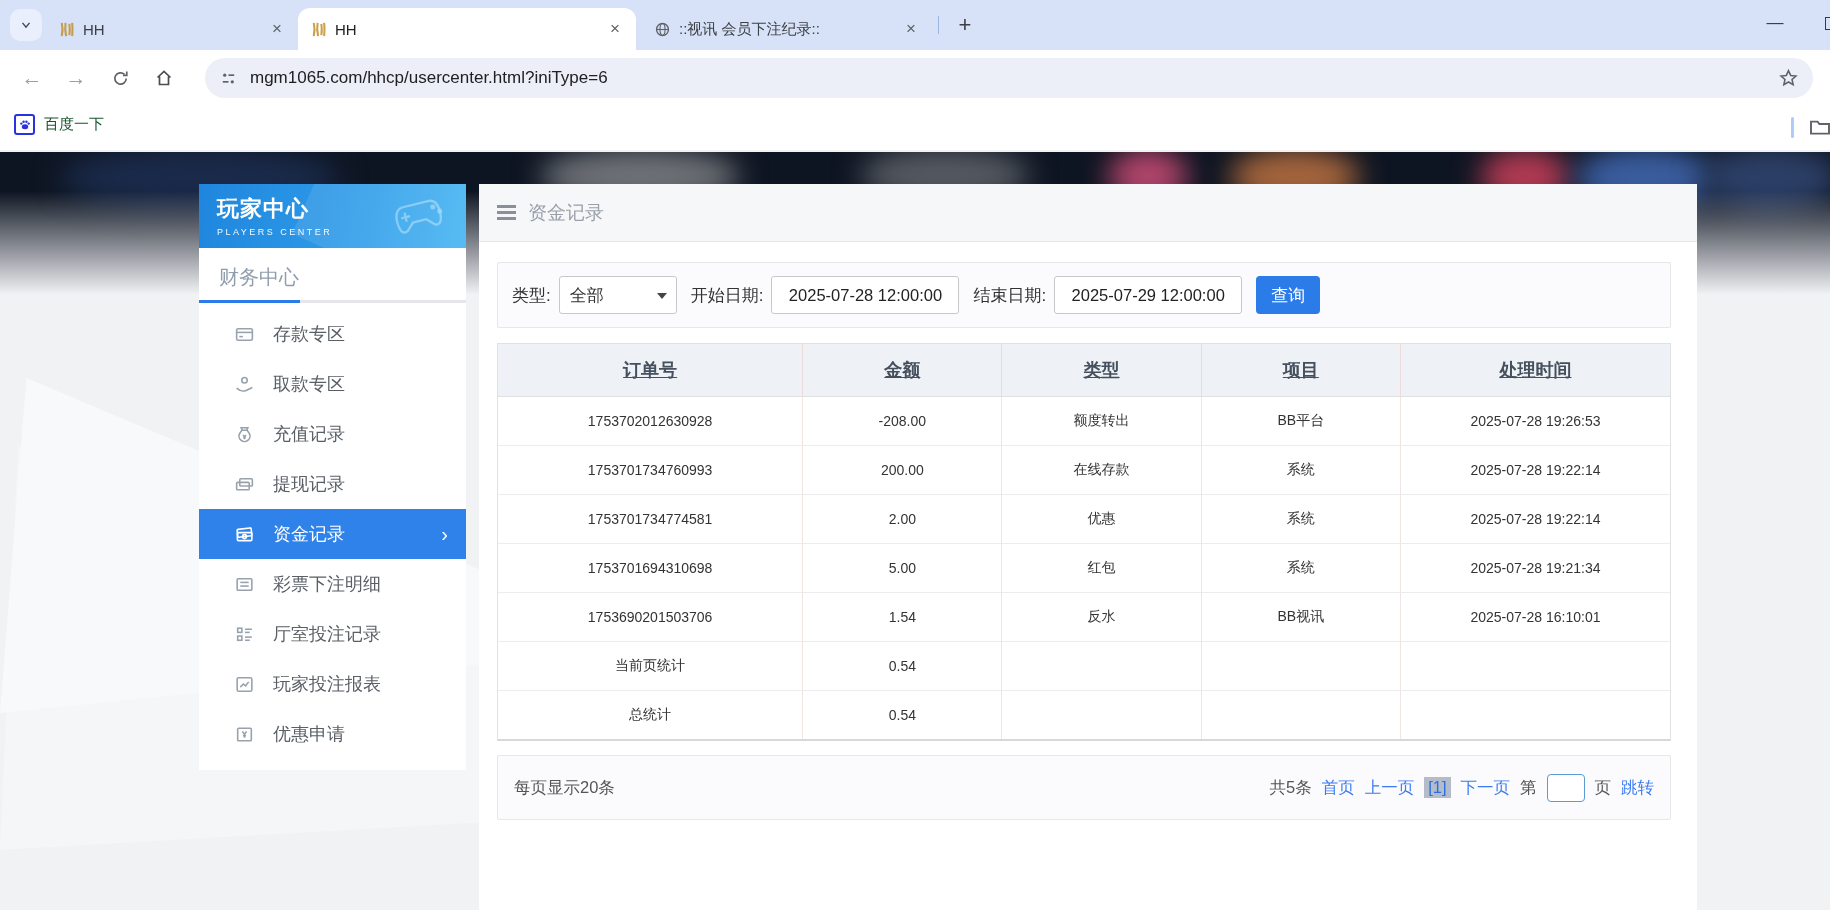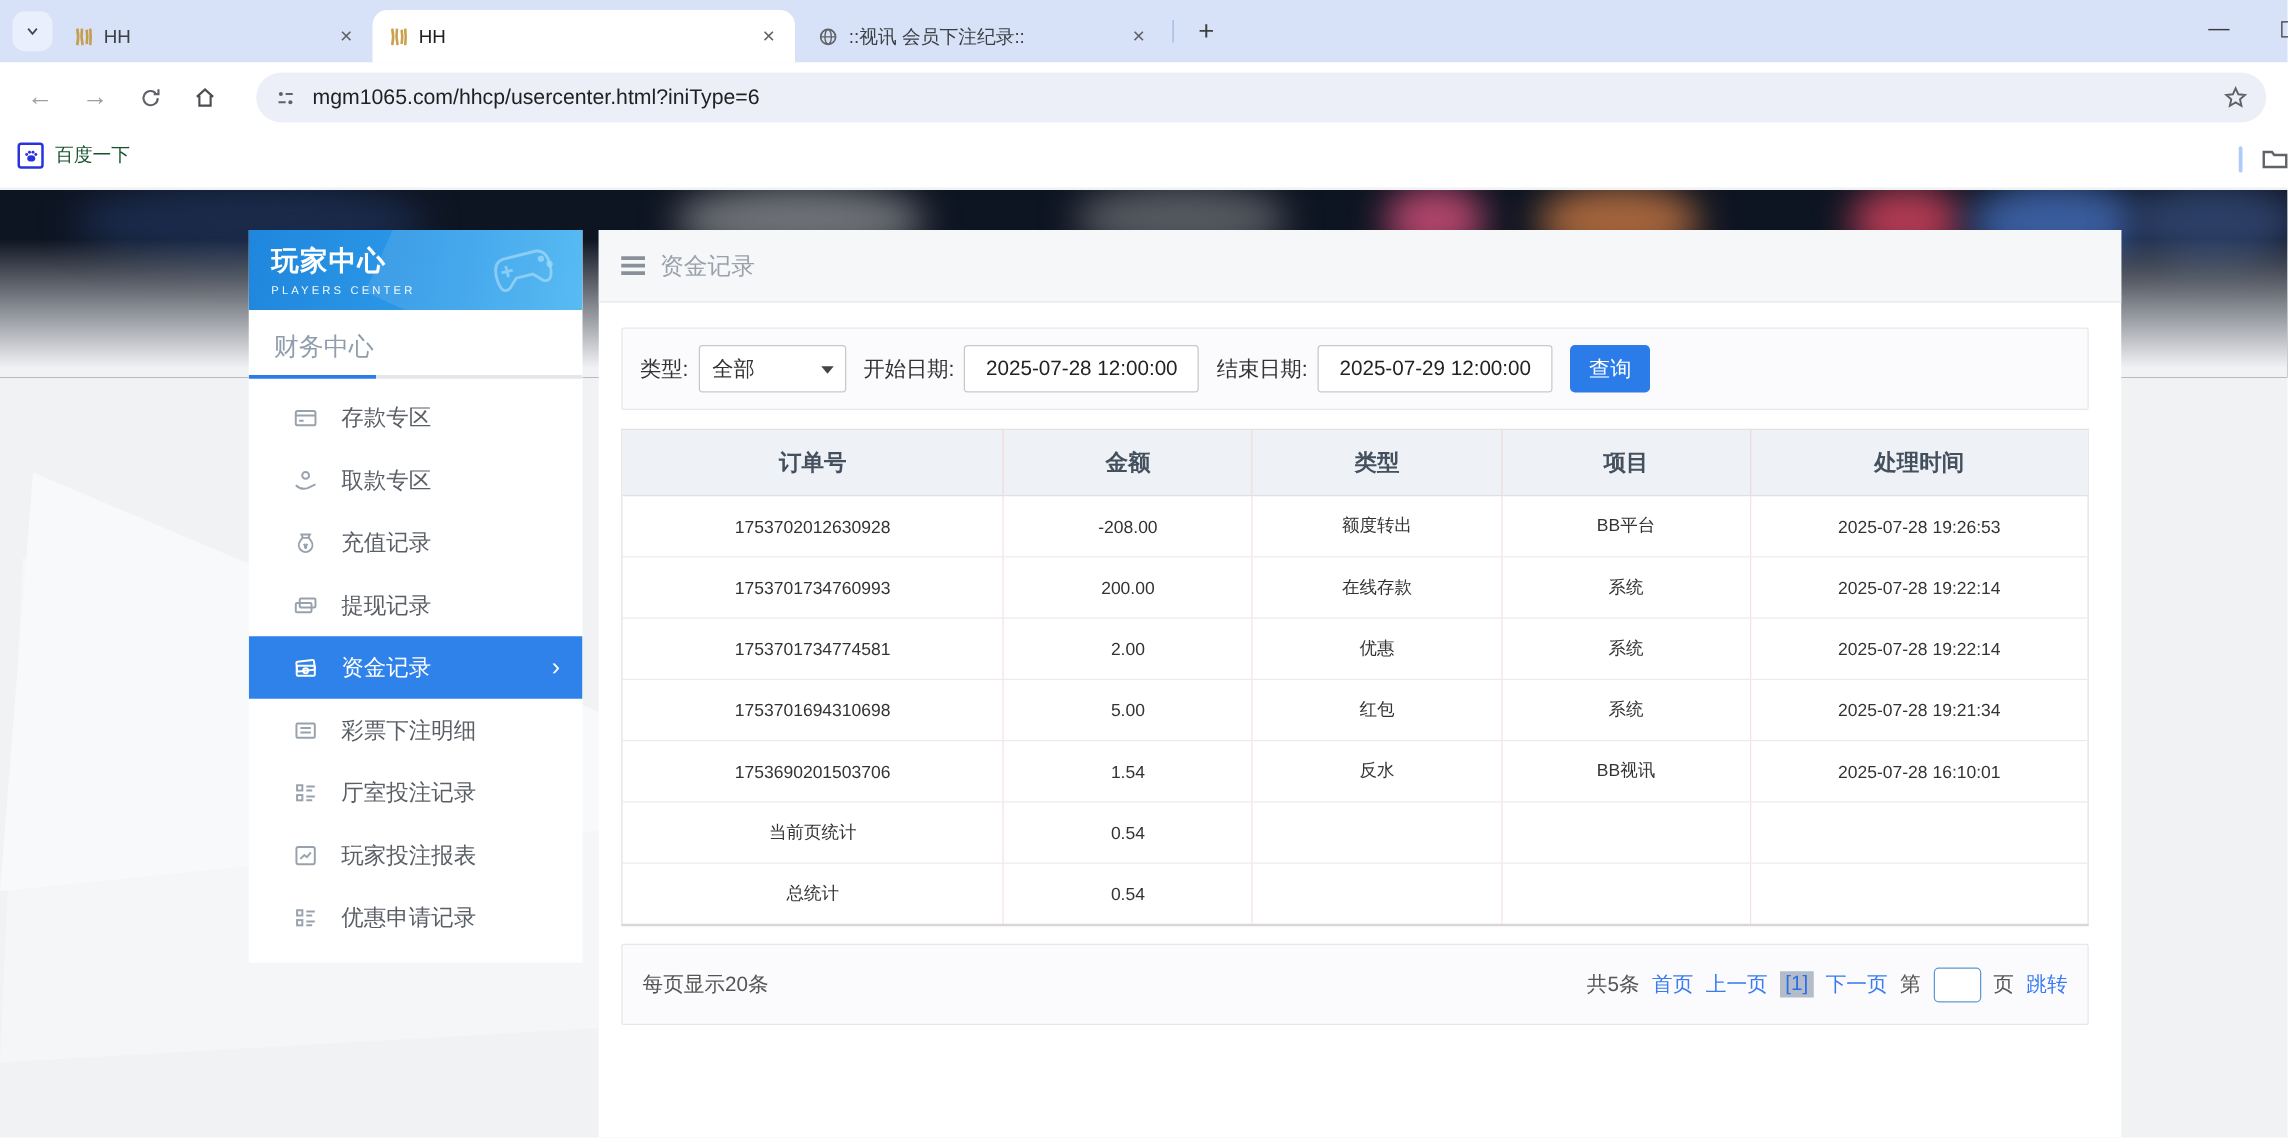--- a/index.html
+++ b/index.html
@@ -88,21 +88,21 @@
     border-left:5px solid transparent; border-right:5px solid transparent; border-top:6px solid #444; }
   .f-input { width:188px; height:38px; border:1px solid #c6c9cc; border-radius:3px; background:#fff;
     font-size:16.5px; color:#222; padding:12px 8px; margin-right:14px; text-align:center;
     font-family:"Liberation Sans","DejaVu Sans",sans-serif; }
   .f-btn { width:64px; height:38px; background:#2b7ce9; color:#fff; border:none; border-radius:4px;
     font-size:17px; font-family:inherit; }
 
   .tbl-wrap { margin:15px 26px 0 18px; border:1px solid #e2e2e2; border-bottom:2px solid #d8d8d8; }
   table { width:100%; border-collapse:collapse; table-layout:fixed; }
   thead th { height:52px; background:#eef1f5; font-size:18px; color:#45505e; font-weight:bold;
-    border-right:1px solid #efdada; border-bottom:1px solid #e0e0e0; }
+    border-right:1px solid #efdada; border-bottom:1px solid #e0e0e0;text-decoration:underline; }
   tbody td { height:49px; text-align:center; font-size:14px; color:#333;
     border-right:1px solid #f3e3e3; border-bottom:1px solid #ececec; }
   thead th:last-child, tbody td:last-child { border-right:none; }
   tbody tr:last-child td { border-bottom:none; }
 
   .page-box { margin:14px 26px 0 18px; height:65px; border:1px solid #e7e7e7; background:#fbfbfd;
     border-radius:2px; display:flex; align-items:center; justify-content:space-between; padding:0 16px;
     font-size:16.5px; color:#555; }
   .pg-right { display:flex; align-items:center; gap:10px; }
   .pg-link { color:#3a7bf0; cursor:pointer; }
@@ -307,20 +307,29 @@
           <span class="lbl">厅室投注记录</span>
         </div>
         <div class="side-item">
           <span class="mi">
             <svg width="21" height="21" viewBox="0 0 20 20" fill="none" stroke="currentColor" stroke-width="1.5">
               <rect x="3" y="3.5" width="14" height="13" rx="1.5"></rect>
               <polyline points="6,12.5 9,9.5 11,11.2 14,7.5" fill="none"></polyline>
             </svg>
           </span>
           <span class="lbl">玩家投注报表</span>
+        </div>
+        <div class="side-item">
+          <span class="mi">
+            <svg width="21" height="21" viewBox="0 0 20 20" fill="none" stroke="currentColor" stroke-width="1.5">
+              <rect x="3.5" y="4" width="13" height="12" rx="1"></rect>
+              <path d="M8 7 l2 3 l2 -3 M10 10 v3 M8.5 11.2 h3"></path>
+            </svg>
+          </span>
+          <span class="lbl">优惠申请</span>
         </div>
         <div class="side-item">
           <span class="mi">
             <svg width="21" height="21" viewBox="0 0 20 20" fill="none" stroke="currentColor" stroke-width="1.5">
               <rect x="3.5" y="4" width="4" height="4"></rect>
               <rect x="3.5" y="11.5" width="4" height="4"></rect>
               <line x1="10.5" y1="5" x2="17" y2="5"></line>
               <line x1="10.5" y1="8" x2="15" y2="8"></line>
               <line x1="10.5" y1="12.5" x2="17" y2="12.5"></line>
               <line x1="10.5" y1="15.5" x2="15" y2="15.5"></line>

